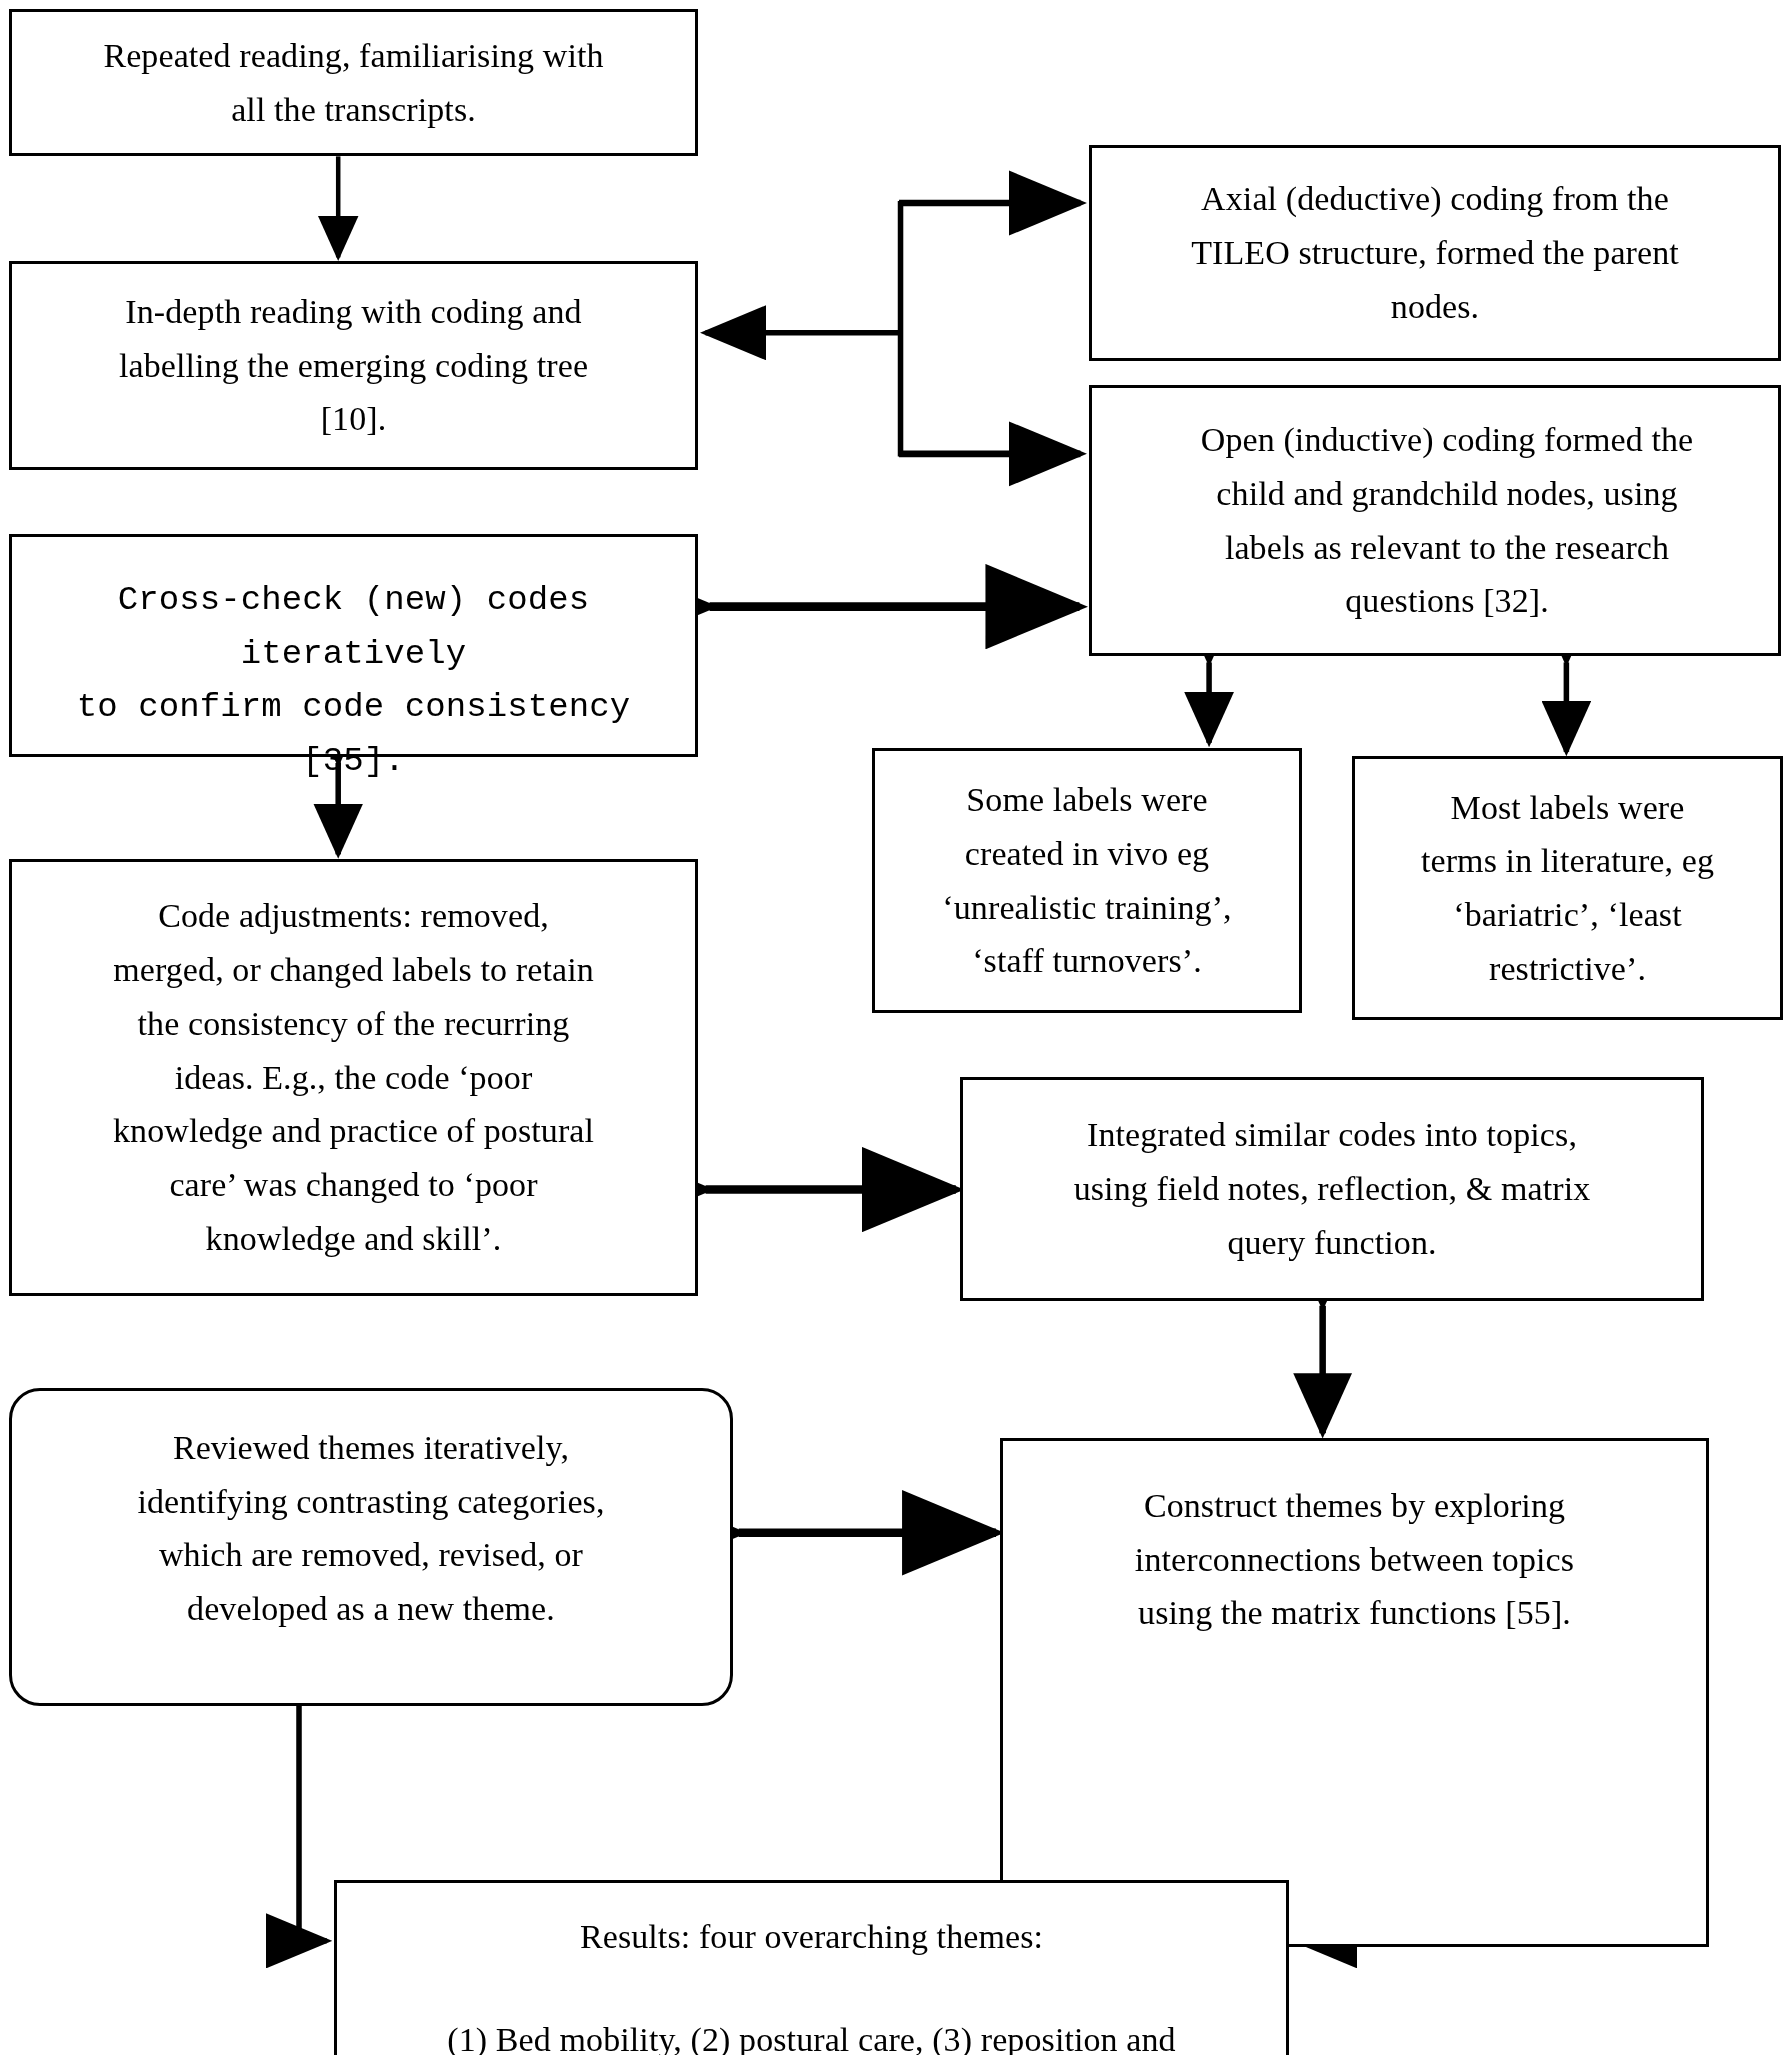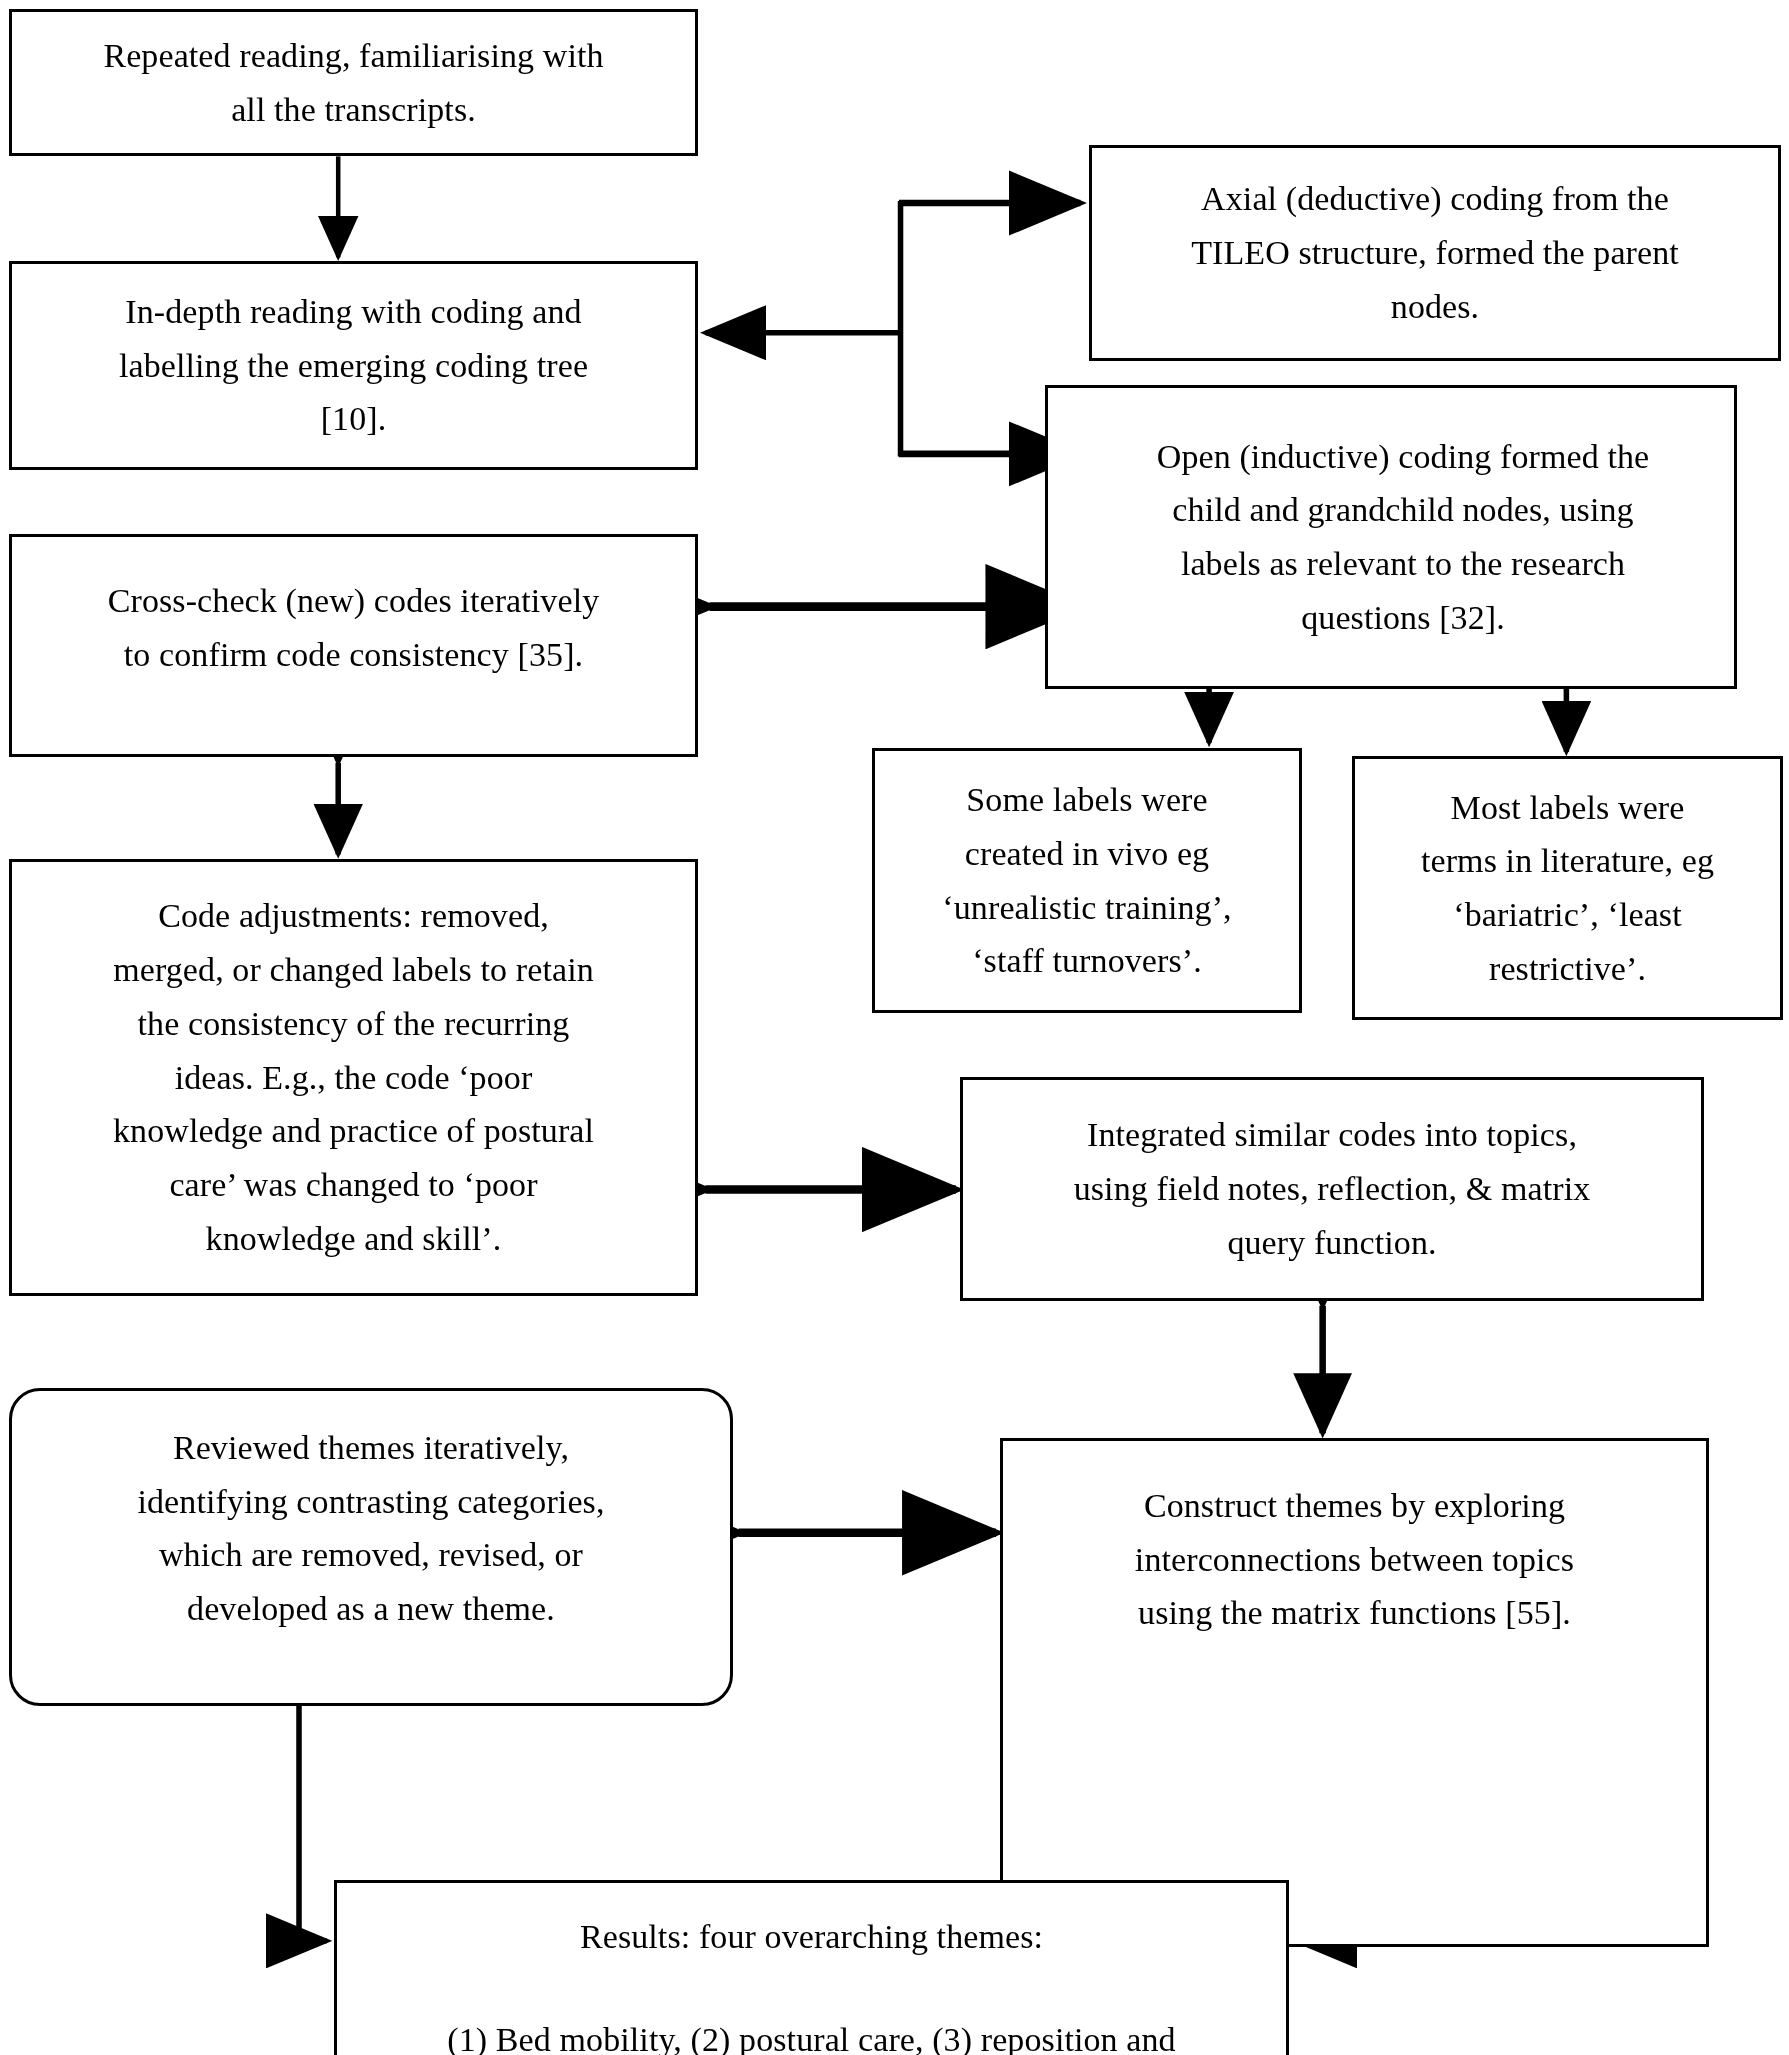--- a/index.html
+++ b/index.html
@@ -134,29 +134,29 @@
 labelling the emerging coding tree
 [10].</span>
   </div>
 
   <div class="node" style="left:1089px; top:145px; width:692px; height:216px;">
     <span class="txt">Axial (deductive) coding from the
 TILEO structure, formed the parent
 nodes.</span>
   </div>
 
-  <div class="node" style="left:1045px; top:385px; width:692px; height:304px;padding-left:24px;">
+  <div class="node" style="left:1089px; top:385px; width:692px; height:271px;padding-left:24px;">
     <span class="txt">Open (inductive) coding formed the
 child and grandchild nodes, using
 labels as relevant to the research
 questions [32].</span>
   </div>
 
   <div class="node" style="left:9px; top:534px; width:689px; height:223px;">
-    <span class="txt" style="align-self:flex-start; margin-top:37px;">Cross-check (new) codes iteratively
+    <span class="txt" style="align-self:flex-start; margin-top:37px;font-family:Liberation Mono, monospace;">Cross-check (new) codes iteratively
 to confirm code consistency [35].</span>
   </div>
 
   <div class="node narrow" style="left:872px; top:748px; width:430px; height:265px;">
     <span class="txt">Some labels were
 created in vivo eg
 ‘unrealistic training’,
 ‘staff turnovers’.</span>
   </div>
 

